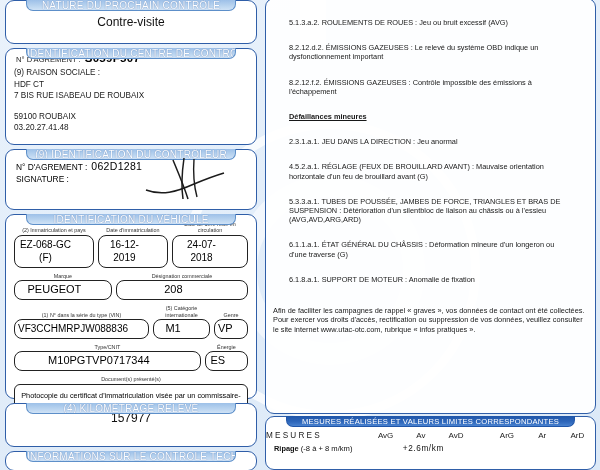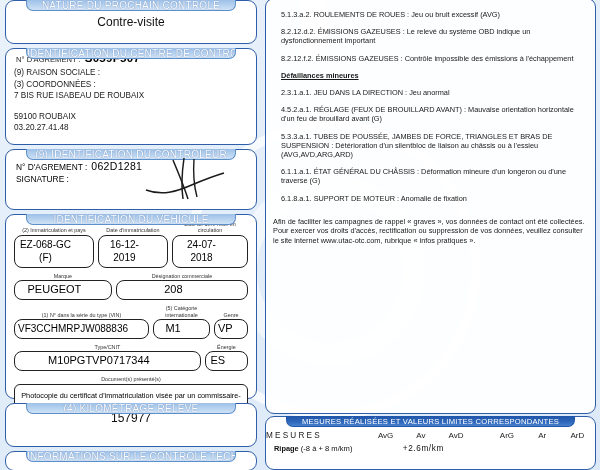--- a/index.html
+++ b/index.html
@@ -106,21 +106,21 @@
   .vbox.doc { font-size: 7.3px; line-height: 10px; padding: 6px 5px 7px 5px; border-radius: 6px; }
   .km-val { text-align: center; font-size: 12px; padding: 4px 0 12px 0; color:#111; }
 
   
   .defects {
     padding: 1px 7px 2px 7px;
     font-size: 7.35px;
     line-height: 9.2px;
     color: #181818;
   }
-  .defects p { margin: 8px; }
+  .defects p { margin: 16px; }
   .defects .subhead { font-weight: bold; text-decoration: underline; }
   .note-block {
     padding: 4px 7px 4px 7px;
     font-size: 7.35px; line-height: 9.4px; color: #181818;
   }
   .note-block p { margin: 0 0 7px 0; }
   .note-block p:last-child { margin-bottom: 0; }
 
   .meas-head-row {
     display: flex; font-size: 8px; color: #1a1a1a;
@@ -165,21 +165,21 @@
     </div>
 
     <div class="panel" style="height:97px;">
       <div class="panel-head tab-top">IDENTIFICATION DU CENTRE DE CONTRÔLE</div>
       <div class="panel-body" style="padding-top:2px;">
         <div class="agrement-row">
           <span class="agrement-lbl">N° D'AGREMENT :</span>
           <span class="agrement-val">S059F507</span>
         </div>
         <div class="kv">(9) RAISON SOCIALE :</div>
-        <div class="kv">(3) COORDONNÉES :</div>
+        <div class="kv ind">HDF CT</div>
         <div class="kv ind">7 BIS RUE ISABEAU DE ROUBAIX</div>
         <div class="kv ind" style="height:9px;"></div>
         <div class="kv ind">59100 ROUBAIX</div>
         <div class="kv ind">03.20.27.41.48</div>
       </div>
     </div>
 
     <div class="panel" style="height:61px;">
       <div class="panel-head tab-top">(9) IDENTIFICATION DU CONTRÔLEUR</div>
       <div class="panel-body" style="padding-top:8px;">

